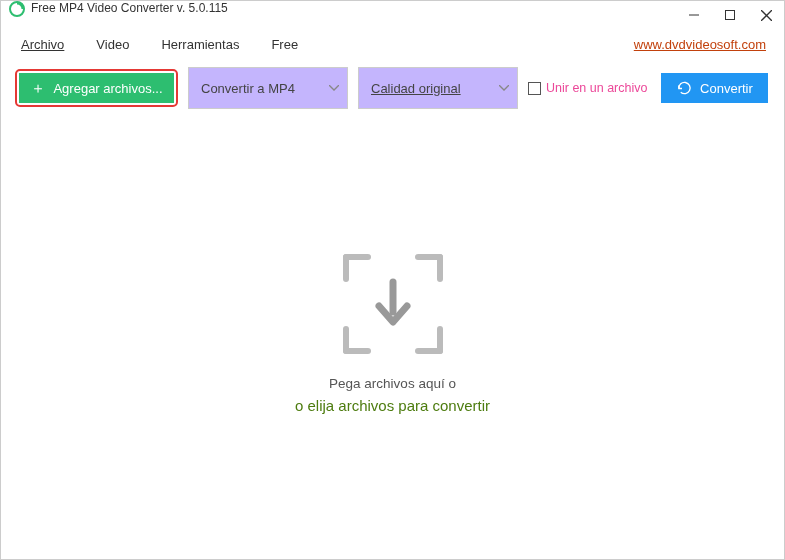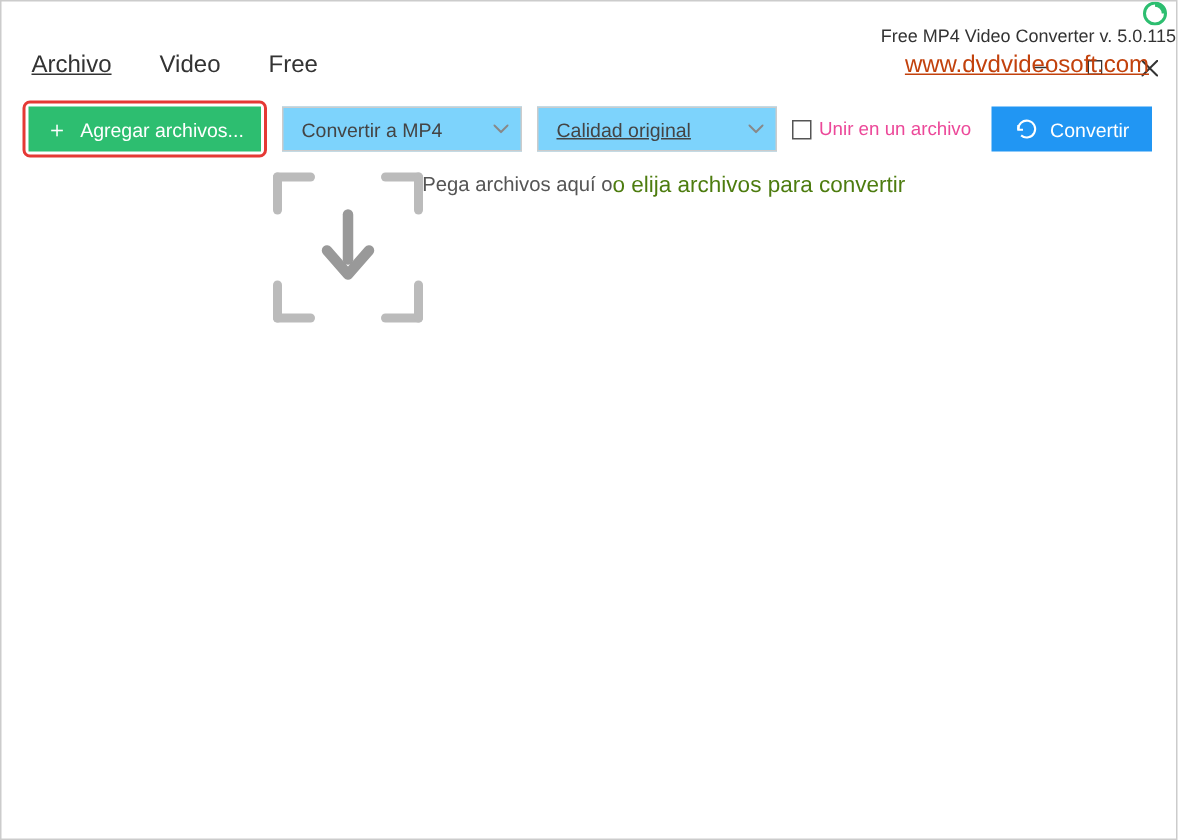--- a/index.html
+++ b/index.html
@@ -1,50 +1,50 @@
 <!DOCTYPE html>
 <html><head>
   <meta charset="utf-8">
   <style>
     * { box-sizing: border-box; margin: 0; padding: 0; font-family: "Segoe UI", Tahoma, sans-serif; }
     body { width: 785px; height: 560px; background: #fff; border: 1px solid #ccc; overflow: hidden; }
     
-    .titlebar { height: 30px; display: flex; align-items: flex-end; padding: 0 0 0 8px; flex-direction: column; }
+    .titlebar { height: 30px; display: flex; align-items: flex-start; padding: 0 0 0 8px; }
     .titlebar .app-icon { width: 16px; height: 16px; margin-right: 6px; }
     .titlebar .title { font-size: 12px; color: #333; }
     .titlebar .window-controls { margin-left: auto; display: flex; }
     .titlebar .window-controls .ctrl { width: 36px; height: 28px; display: flex; align-items: center; justify-content: center; font-size: 14px; color: #333; }
     .titlebar .window-controls .ctrl svg { display: block; }
     
-    .menubar { height: 26px; display: flex; align-items: center; padding: 0 10px; font-size: 16px; }
+    .menubar { height: 26px; display: flex; align-items: center; padding: 0 10px; font-size: 13px; }
     .menubar .menu-item { padding: 3px 10px; margin-right: 12px; color: #333; }
     .menubar .menu-item.underline { text-decoration: underline; text-decoration-color: #333; }
     .menubar .link { margin-left: auto; color: #c2410c; text-decoration: underline; padding-right: 8px; }
     
     .toolbar { padding: 10px 14px; display: flex; align-items: center; gap: 10px; }
     
     .highlight-box { border: 2px solid #E53935; border-radius: 5px; padding: 2px; }
     
     .btn { height: 30px; display: inline-flex; align-items: center; justify-content: center; font-size: 13px; border: none; cursor: pointer; }
     .btn-add { background: #2DBE70; color: #fff; width: 155px; }
     .btn-add .plus { margin-right: 8px; font-size: 15px; font-weight: 300; }
     
-    .dropdown { height: 30px; border: 1px solid #ccc; background: #7dd3fc; display: flex; align-items: center; padding: 0 8px 0 12px; font-size: 13px; color: #444; }
+    .dropdown { height: 42px; border: 1px solid #ccc; background: #c4b5fd; display: flex; align-items: center; padding: 0 8px 0 12px; font-size: 13px; color: #444; }
     .dropdown.format { width: 160px; }
     .dropdown.quality { width: 160px; text-decoration: underline; }
     .dropdown .caret { margin-left: auto; }
     .caret svg { display: block; }
     
     .checkbox-group { display: flex; align-items: center; font-size: 12.5px; color: #ec4899; gap: 5px; }
     .checkbox-group .chk { width: 13px; height: 13px; border: 1px solid #555; }
     
     .btn-convert { background: #2196F3; color: #fff; width: 107px; margin-left: 4px; }
     .btn-convert .refresh-icon { margin-right: 8px; display: inline-flex; }
     
-    .dropzone { display: flex; flex-direction: row; justify-content: center; height: 430px; color: #888; }
+    .dropzone { display: flex; flex-direction: column; align-items: center; justify-content: center; height: 430px; color: #888; }
     .dz-square { width: 100px; height: 100px; position: relative; display: flex; align-items: center; justify-content: center; margin-bottom: 22px; }
     .dz-corner { position: absolute; width: 28px; height: 28px; }
     .dz-corner::before, .dz-corner::after { content: ""; position: absolute; background: #bbb; border-radius: 3px; }
     .dz-corner.tl { top: 0; left: 0; }
     .dz-corner.tl::before { top: 0; left: 0; width: 28px; height: 6px; }
     .dz-corner.tl::after  { top: 0; left: 0; width: 6px; height: 28px; }
     .dz-corner.tr { top: 0; right: 0; }
     .dz-corner.tr::before { top: 0; right: 0; width: 28px; height: 6px; }
     .dz-corner.tr::after  { top: 0; right: 0; width: 6px; height: 28px; }
     .dz-corner.bl { bottom: 0; left: 0; }
@@ -84,20 +84,21 @@
           <line x1="0" y1="0" x2="10" y2="10" stroke="#333" stroke-width="1.2"></line>
           <line x1="10" y1="0" x2="0" y2="10" stroke="#333" stroke-width="1.2"></line>
         </svg>
     </div>
   </div>
 </div>
 
 <div class="menubar">
   <span class="menu-item underline">Archivo</span>
   <span class="menu-item">Video</span>
+  <span class="menu-item">Herramientas</span>
   <span class="menu-item">Free</span>
   <a class="link">www.dvdvideosoft.com</a>
 </div>
 
 <div class="toolbar">
   <div class="highlight-box">
     <button class="btn btn-add">
       <span class="plus">＋</span>
       <span>Agregar archivos...</span>
     </button>

